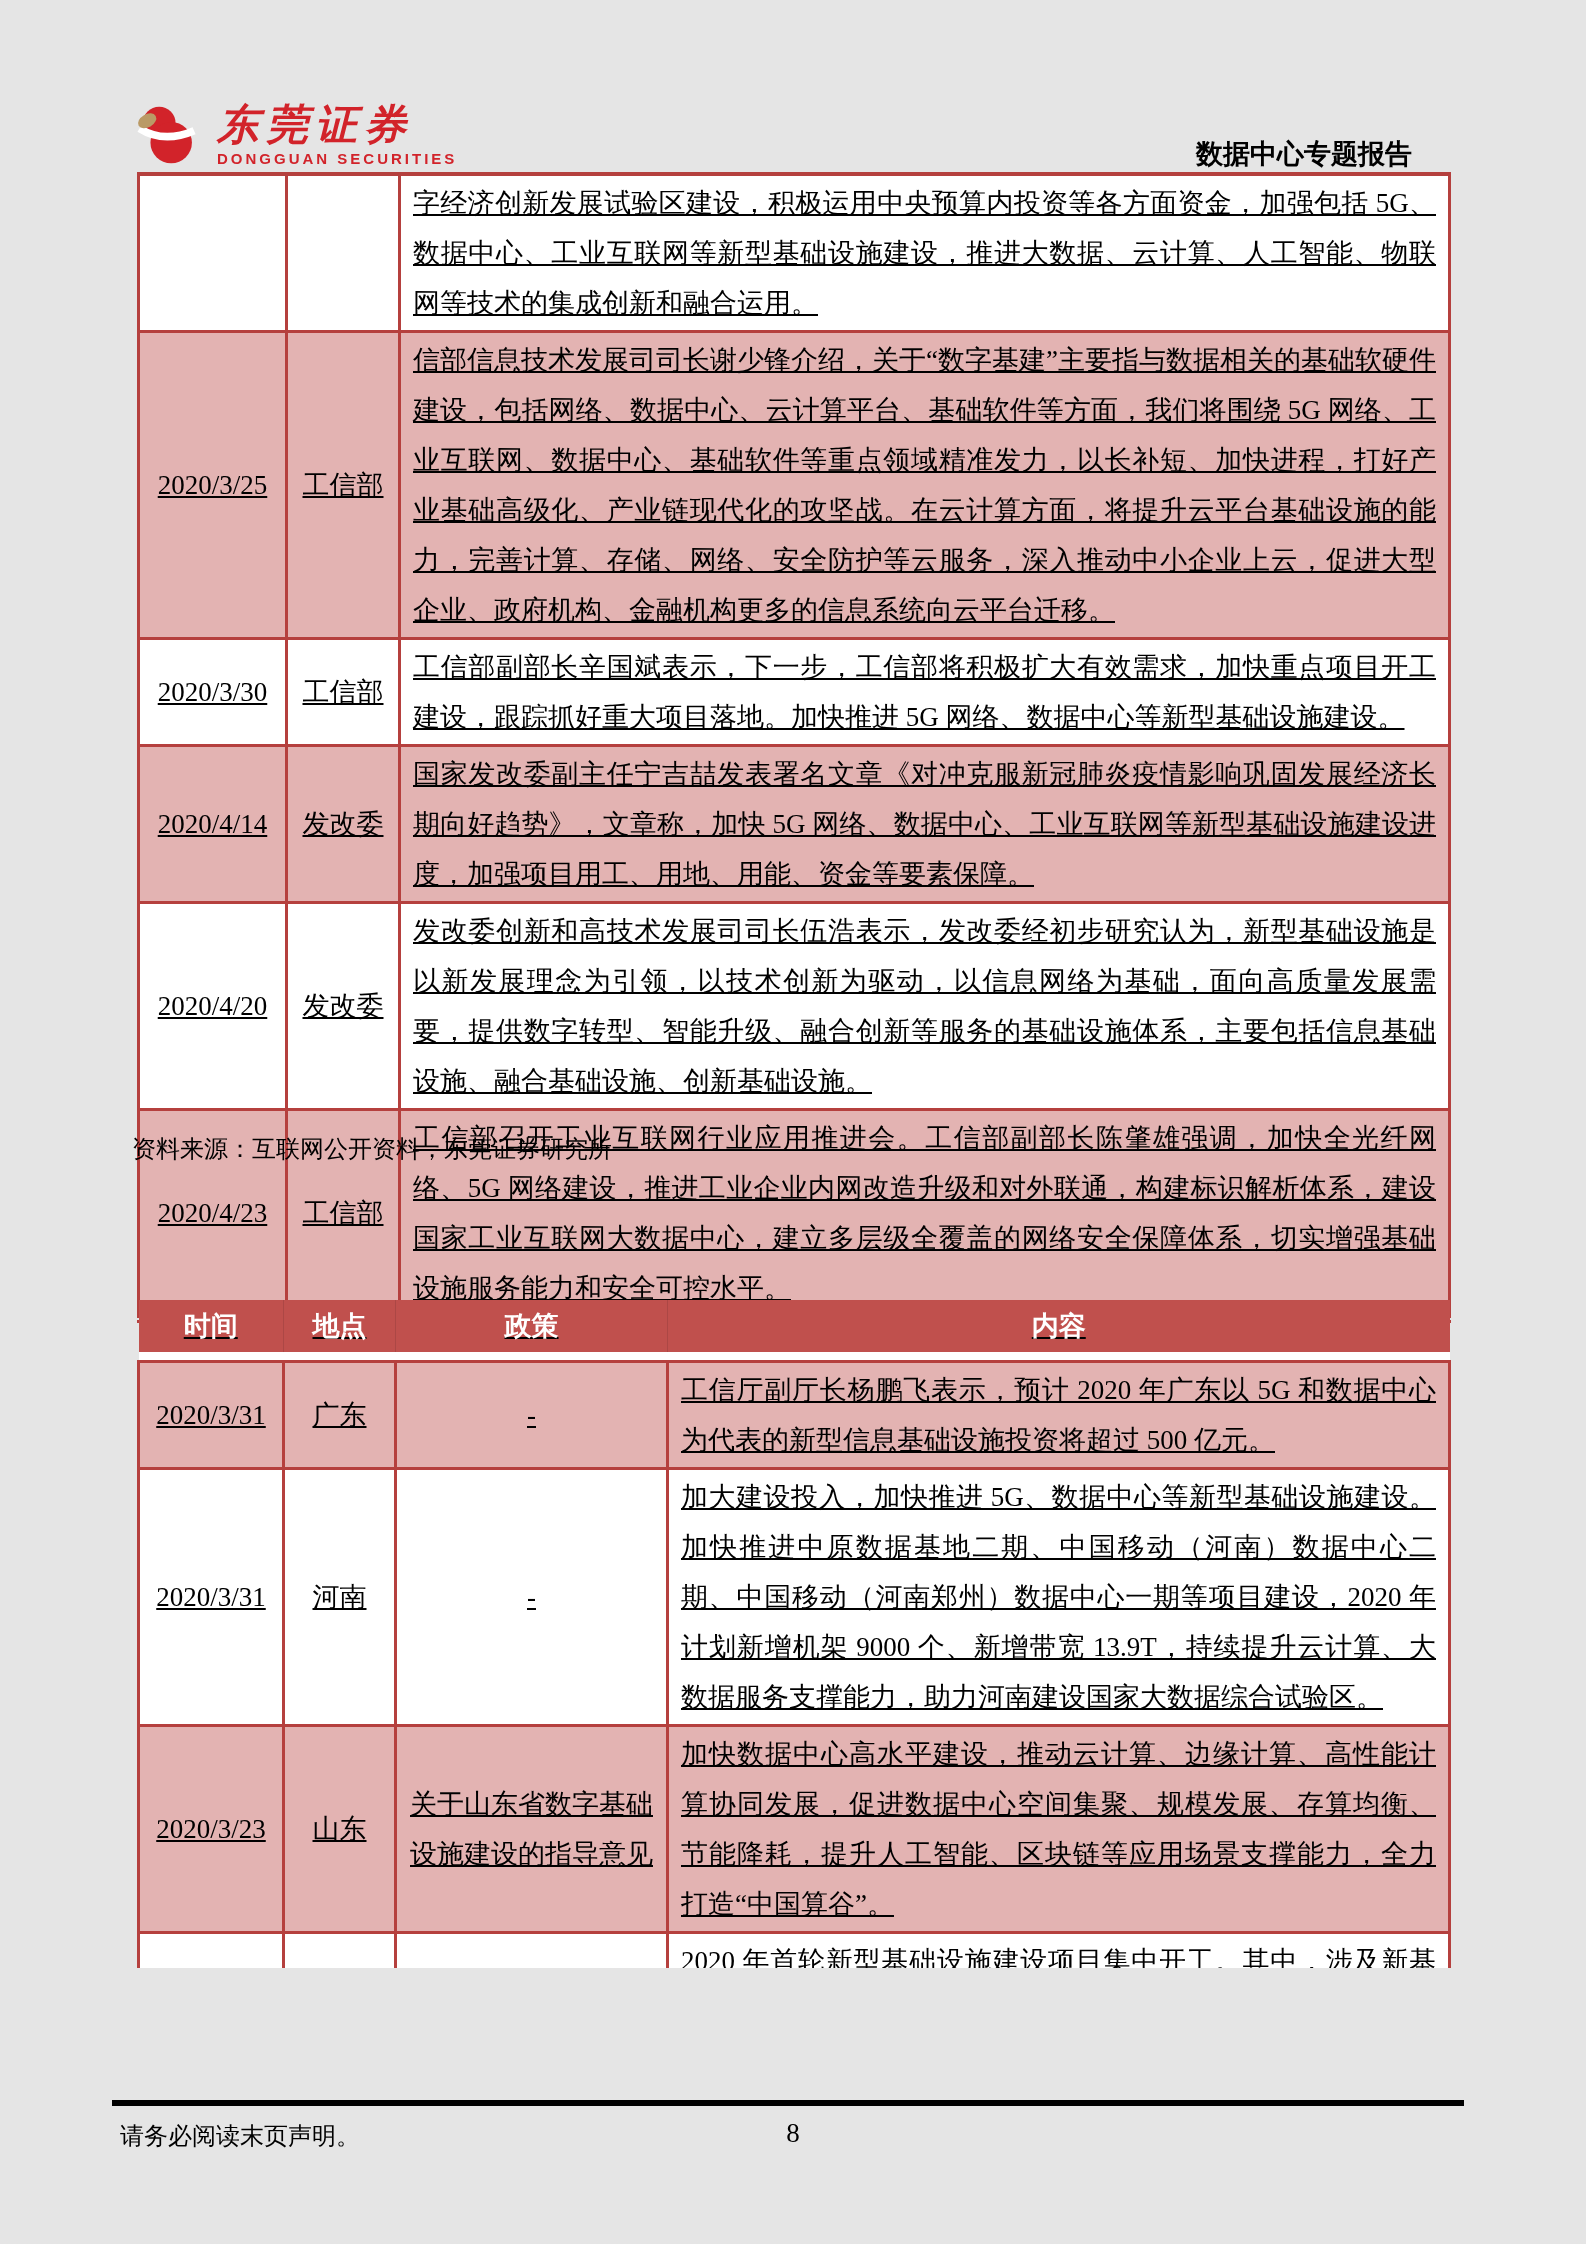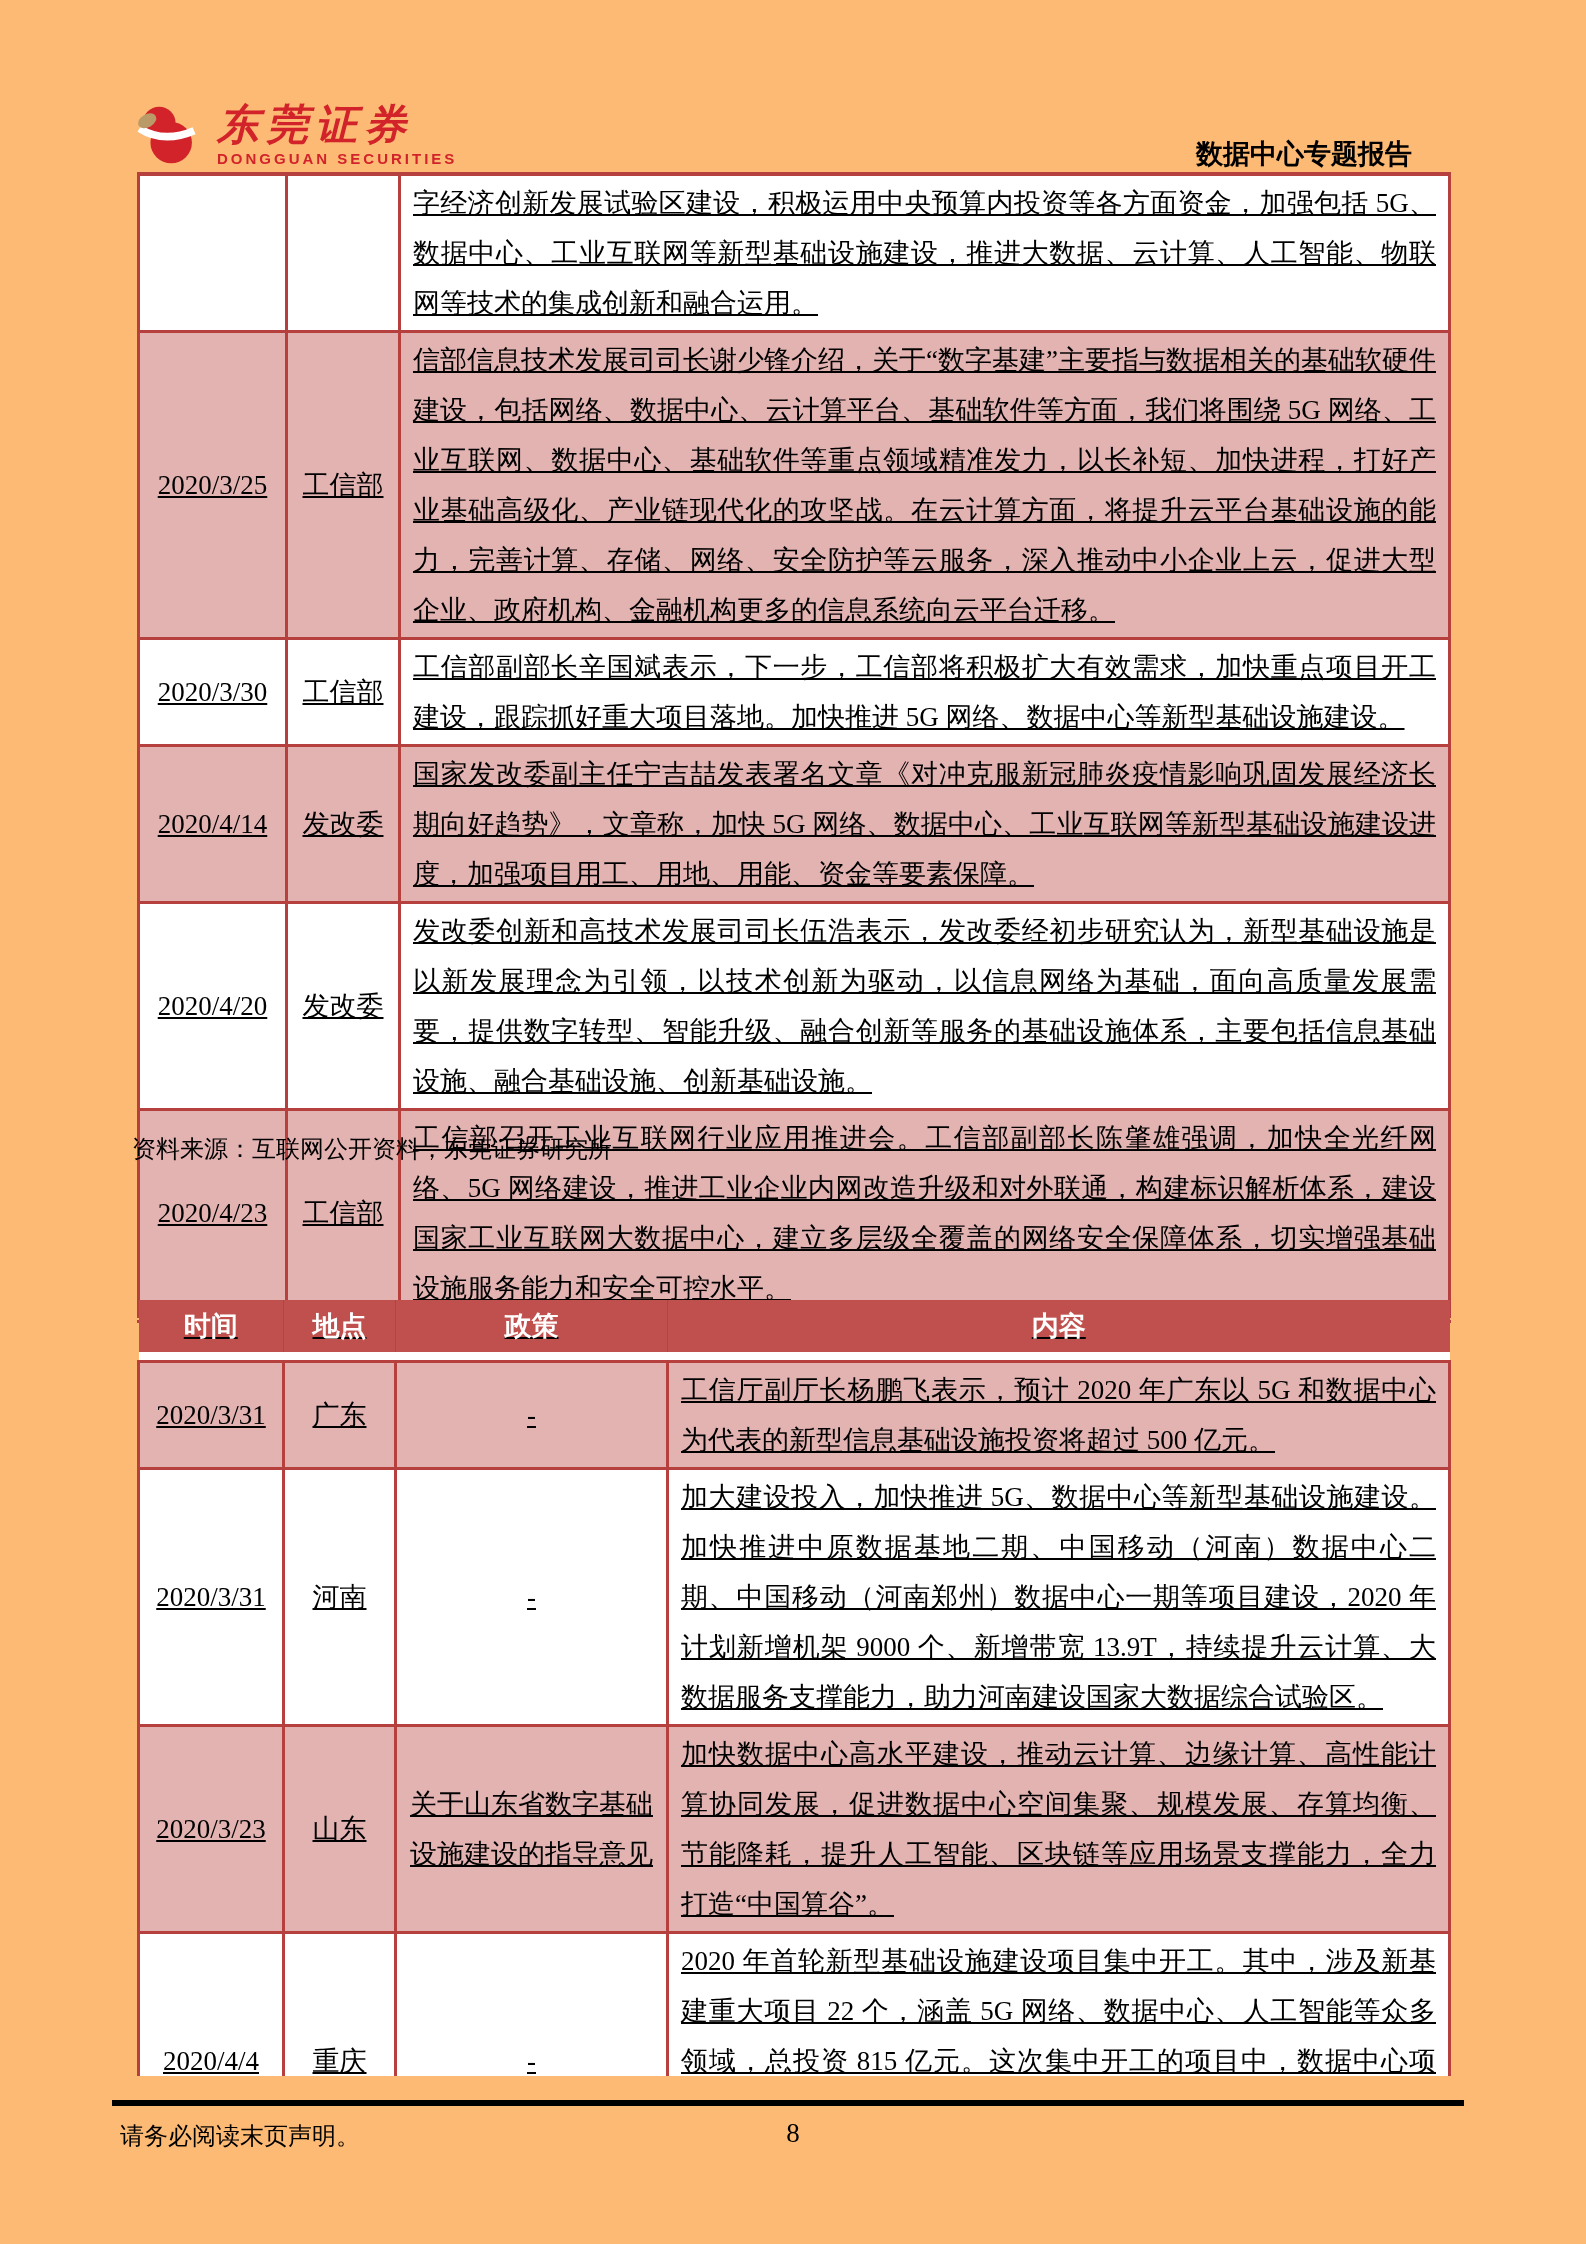--- a/index.html
+++ b/index.html
@@ -1,16 +1,16 @@
 <!DOCTYPE html>
 <html><head>
 <meta charset="utf-8">
 <style>
   html,body{margin:0;padding:0;background:#fff;}
-  .page{position:relative;width:1586px;height:2244px;background:#fdba74;overflow:hidden;
+  .page{position:relative;width:1586px;height:2244px;background:#e5e5e5;overflow:hidden;
         font-family:"Liberation Serif","DejaVu Serif",serif;color:#000;}
   
   .hdr-logo{position:absolute;left:133px;top:102px;display:flex;align-items:flex-start;gap:12px;}
   .logo-mark{width:72px;height:66px;flex:0 0 auto;}
   .logo-txt{display:flex;flex-direction:column;}
   .logo-zh{font-size:42px;font-weight:bold;font-style:italic;color:#d2232a;letter-spacing:7px;line-height:46px;}
   .logo-en{font-size:15px;font-weight:bold;color:#d2232a;letter-spacing:3px;margin-top:2px;
            font-family:"Liberation Sans","DejaVu Sans",sans-serif;text-align:right;}
   .report-title{position:absolute;top:136px;right:174px;font-size:27px;font-weight:bold;
                 font-family:"Liberation Sans","DejaVu Sans",sans-serif;}
@@ -26,21 +26,21 @@
   table.rpt td.c-content{text-align:justify;text-align-last:left;padding:2px 12px;}
   tr.pink td{background:var(--pink);}
   tr.white td{background:#fff;}
   .t1{position:absolute;left:137px;top:172px;}
   .t1 tr:first-child td{border-top-width:4px;}
   .t1 tr:last-child td{border-bottom:8px double var(--bred);}
   .src-note{position:absolute;left:132px;top:1112px;font-size:24px;
             font-family:"Liberation Sans","DejaVu Sans",sans-serif;margin-top:21px;}
   .t4-title{position:absolute;left:104px;top:1254px;font-size:28px;font-weight:bold;
             font-family:"Liberation Sans","DejaVu Sans",sans-serif;}
-  .t4-wrap{position:absolute;left:137px;top:1300px;height:776px;overflow:hidden;}
+  .t4-wrap{position:absolute;left:137px;top:1300px;height:668px;overflow:hidden;}
   .t4 th{background:var(--hred);color:#fff;font-weight:bold;font-size:27px;height:46px;
          font-family:"Liberation Sans","DejaVu Sans",sans-serif;border:none;
          border-right:1px solid rgba(0,0,0,0.10);}
   .t4 th:last-child{border-right:none;}
   .t4 tr.spacer td{border:none;background:#fff;height:8px;padding:0;line-height:8px;}
   .t4 tr:last-child td{border-bottom:4px solid var(--bred);}
   
   .foot-rule{position:absolute;left:112px;top:2100px;width:1352px;height:6px;background:#000;}
   .foot-disclaimer{position:absolute;left:120px;top:2120px;font-size:24px;
                    font-family:"Liberation Sans","DejaVu Sans",sans-serif;}

